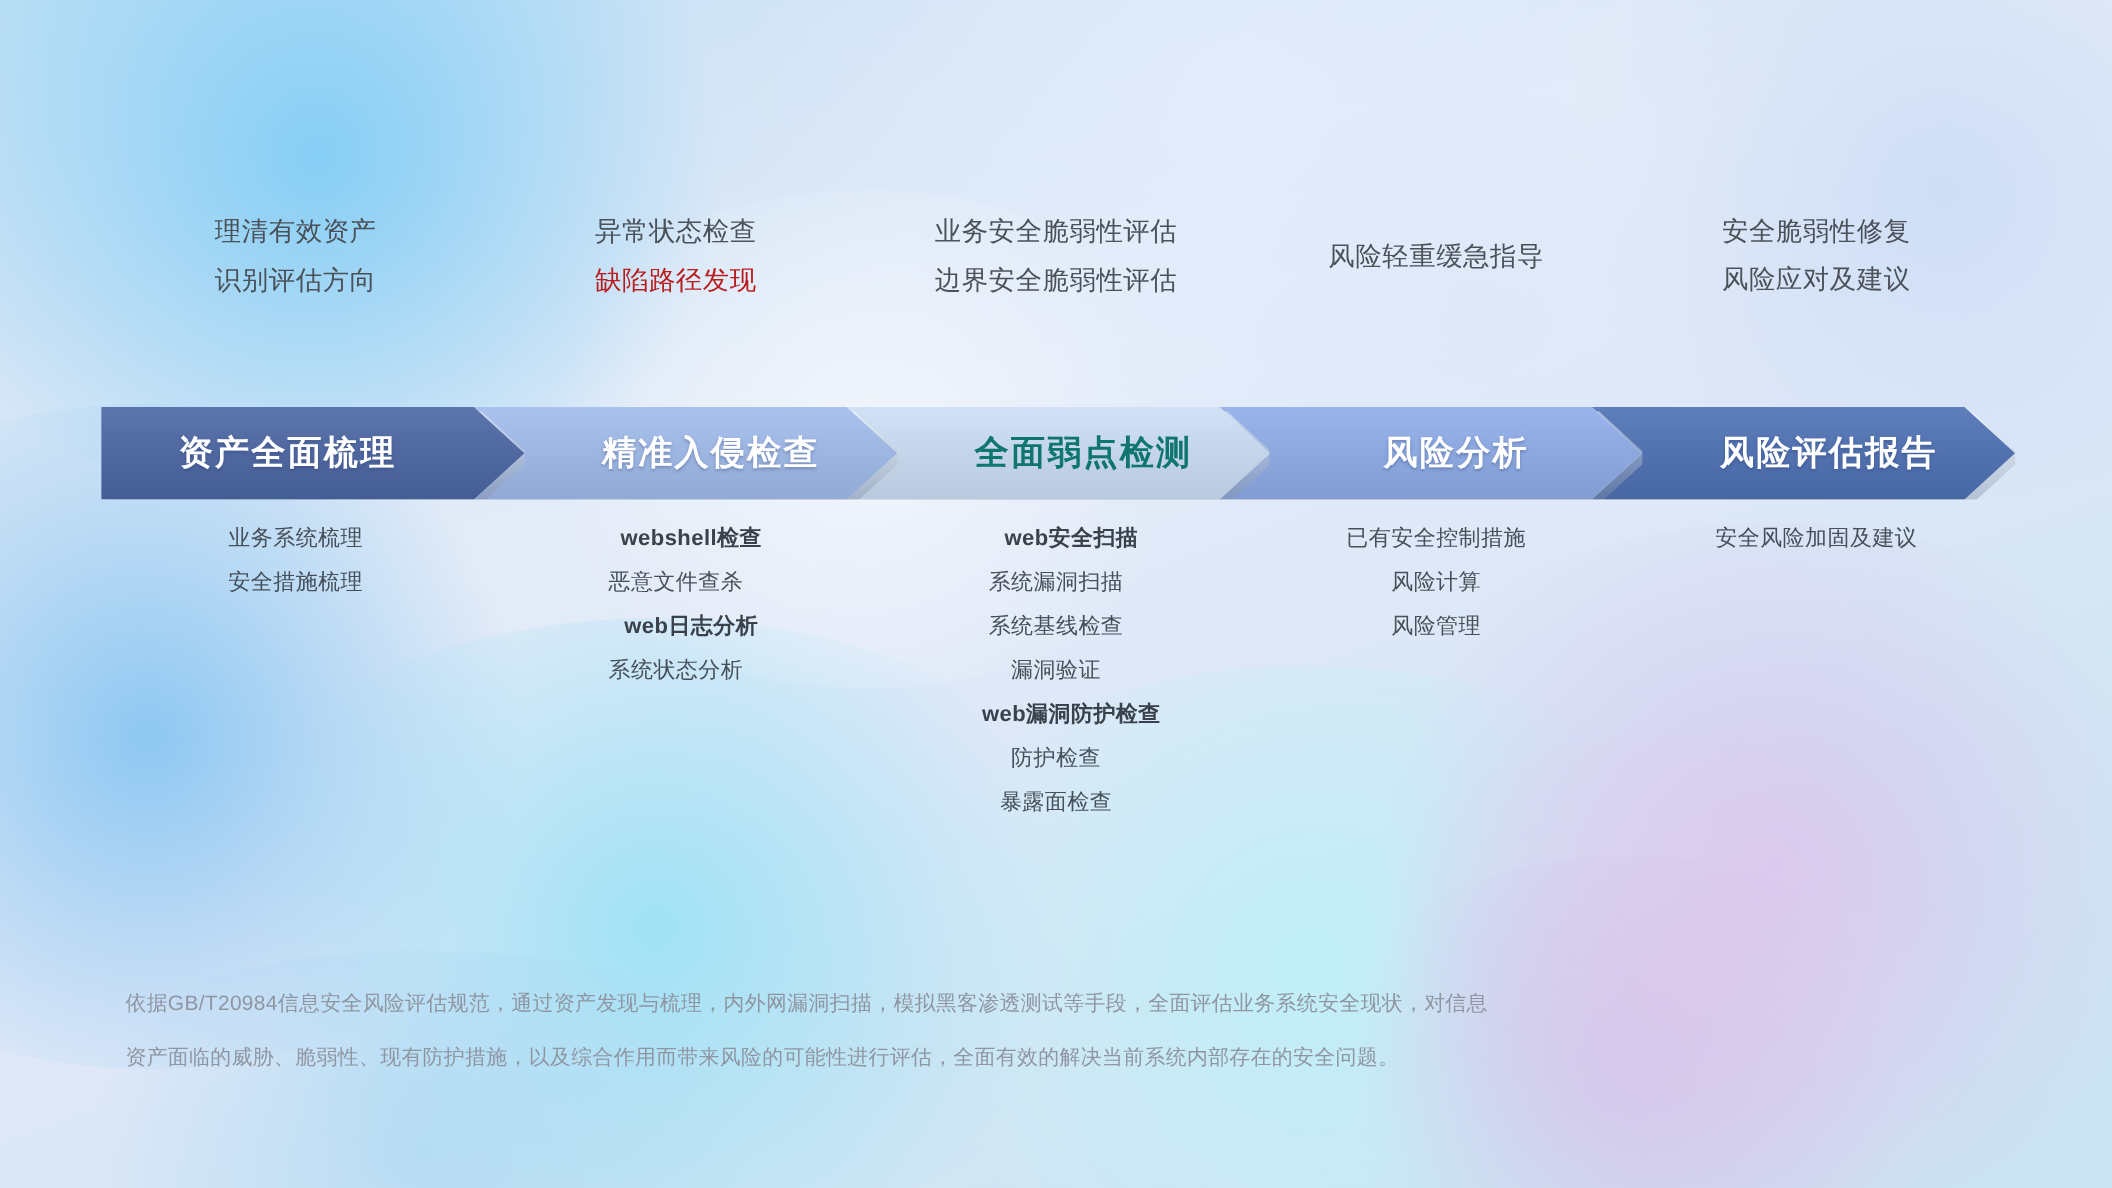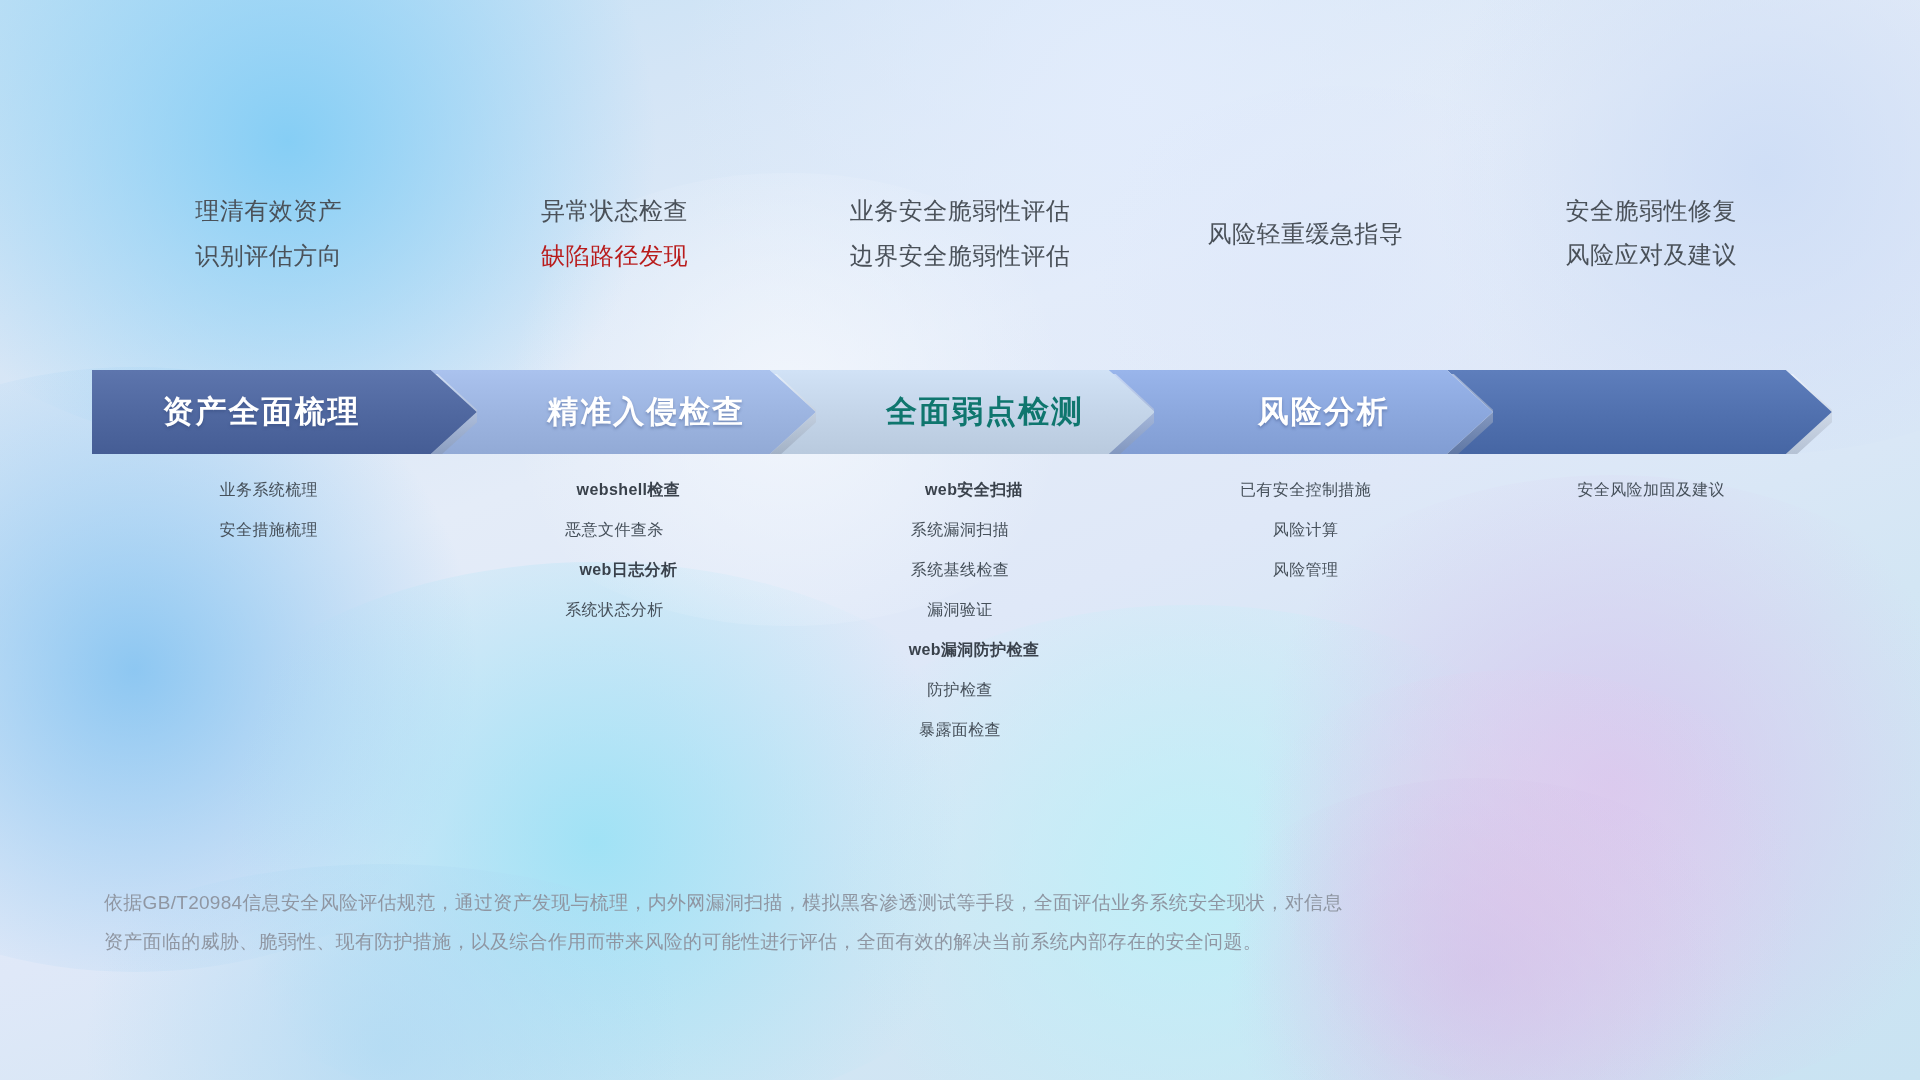--- a/index.html
+++ b/index.html
@@ -61,32 +61,32 @@
   }
   .chev .lbl.shdw{text-shadow:0 2px 3px rgba(40,60,110,.35);}
 
   
   #botlists{
     position:absolute;left:96px;top:470px;width:1728px;
     display:flex;align-items:flex-start;
   }
   .bl{flex:1 1 0;display:flex;flex-direction:column;align-items:center;}
   .bl .it{
-    font-size:16px;color:#46505a;line-height:39px;
+    font-size:20px;color:#46505a;line-height:39px;
     white-space:nowrap;letter-spacing:.4px;
   }
   .bl .it.em{font-weight:bold;color:#39414b;margin-left:28px;}
   .bl .it + .it{margin-top:1px;}
 
   
   #footer{
     position:absolute;left:98px;top:880px;width:1560px;
     font-size:19px;line-height:33px;color:#8f96a2;letter-spacing:.3px;
   }
-  #footer p{margin:6px;}
+  #footer p{margin:16px;}
 </style>
 </head>
 <body>
 
 <div id="bg">
   <div class="base"></div>
   <div class="l b1"></div>
   <div class="l b2"></div>
   <div class="l b3"></div>
   <div class="l b4"></div>
@@ -206,20 +206,21 @@
               <stop offset="100%" stop-color="#4666a4"></stop>
             </linearGradient>
             <linearGradient id="s4" x1="0" y1="0" x2="0" y2="1">
               <stop offset="0%" stop-color="#ffffff" stop-opacity=".85"></stop>
               <stop offset="100%" stop-color="#7d8aa0" stop-opacity=".75"></stop>
             </linearGradient>
           </defs>
           <path d="M0,0 L338.8,0 L384.8,42 L338.8,84 L0,84 L46,42 Z" transform="translate(7,4)" fill="url(#s4)" opacity=".55"></path>
           <path d="M0,0 L338.8,0 L384.8,42 L338.8,84 L0,84 L46,42 Z" fill="url(#g4)"></path>
         </svg>
+        <div class="lbl shdw" style="color: rgb(255, 255, 255); padding-right: 0px; padding-left: 46px;">风险评估报告</div>
       </div>
     </div>
 
   <div id="botlists">
       <div class="bl">
         <div class="it">业务系统梳理</div>
         <div class="it">安全措施梳理</div>
       </div>
       <div class="bl">
         <div class="it em">webshell检查</div>

